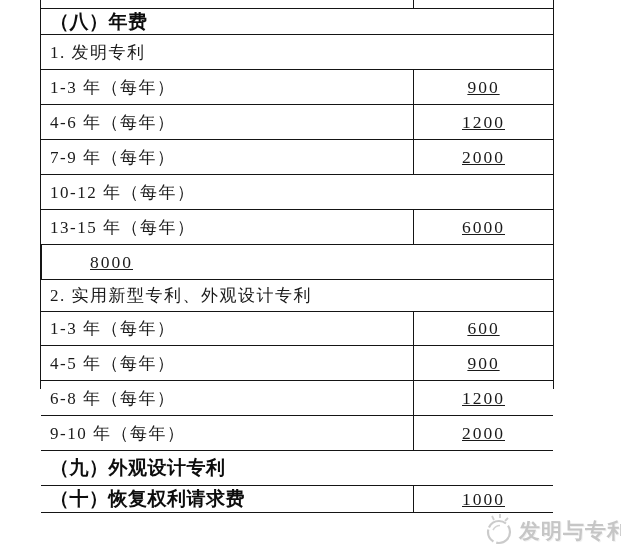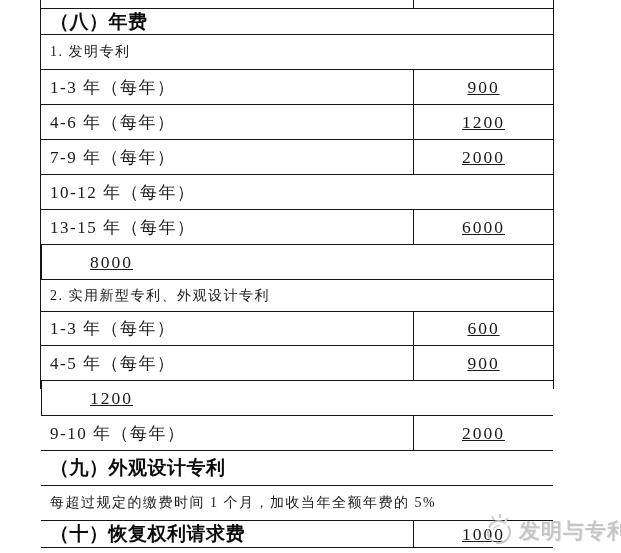--- a/index.html
+++ b/index.html
@@ -21,21 +21,21 @@
   .cell-label{
     flex:1;display:flex;align-items:center;box-sizing:border-box;
     padding-left:9px;font-size:17px;letter-spacing:1.5px;white-space:nowrap;overflow:hidden;text-align:right;
   }
   .cell-value{
     width:140px;display:flex;align-items:center;justify-content:center;box-sizing:border-box;
     border-left:1.5px solid #151515;font-size:17.5px;letter-spacing:2px;text-decoration:underline;
   }
   .cell-full{
     flex:1;display:flex;align-items:center;box-sizing:border-box;
-    padding-left:9px;font-size:14px;letter-spacing:1px;white-space:nowrap;overflow:hidden;
+    padding-left:9px;font-size:17px;letter-spacing:1px;white-space:nowrap;overflow:hidden;
   }
   .section .cell-full,.section-fee .cell-label{
     font-family:"Liberation Sans","DejaVu Sans",sans-serif;
     font-weight:700;font-size:19px;letter-spacing:0.5px;color:#0d0d0d;
   }
   .subsection .cell-full,.note .cell-full{letter-spacing:1.5px;}
   .rh-sliver-top{height:9px;}
   .rh-26{height:26px;}
   .rh-27{height:27px;}
   .rh-32{height:32px;}
@@ -107,35 +107,33 @@
     <div class="cell-label">1-3 年（每年）</div>
     <div class="cell-value">600</div>
   </div>
 
   <div class="row rh-35">
     <div class="cell-label">4-5 年（每年）</div>
     <div class="cell-value">900</div>
   </div>
 
   <div class="row rh-35">
+    <div class="cell-label">6-8 年（每年）</div>
     <div class="cell-value">1200</div>
   </div>
 
   <div class="row rh-35">
     <div class="cell-label">9-10 年（每年）</div>
     <div class="cell-value">2000</div>
   </div>
 
   <div class="row section rh-35">
     <div class="cell-full">（九）外观设计专利</div>
   </div>
 
-  <div class="row note rh-35">
-    <div class="cell-full">每超过规定的缴费时间 1 个月，加收当年全额年费的 5%</div>
-  </div>
 
   <div class="row section-fee rh-27">
     <div class="cell-label">（十）恢复权利请求费</div>
     <div class="cell-value">1000</div>
   </div>
 
   <div class="row spacer">
     <div class="cell-label"></div>
     <div class="cell-value"></div>
   </div>

